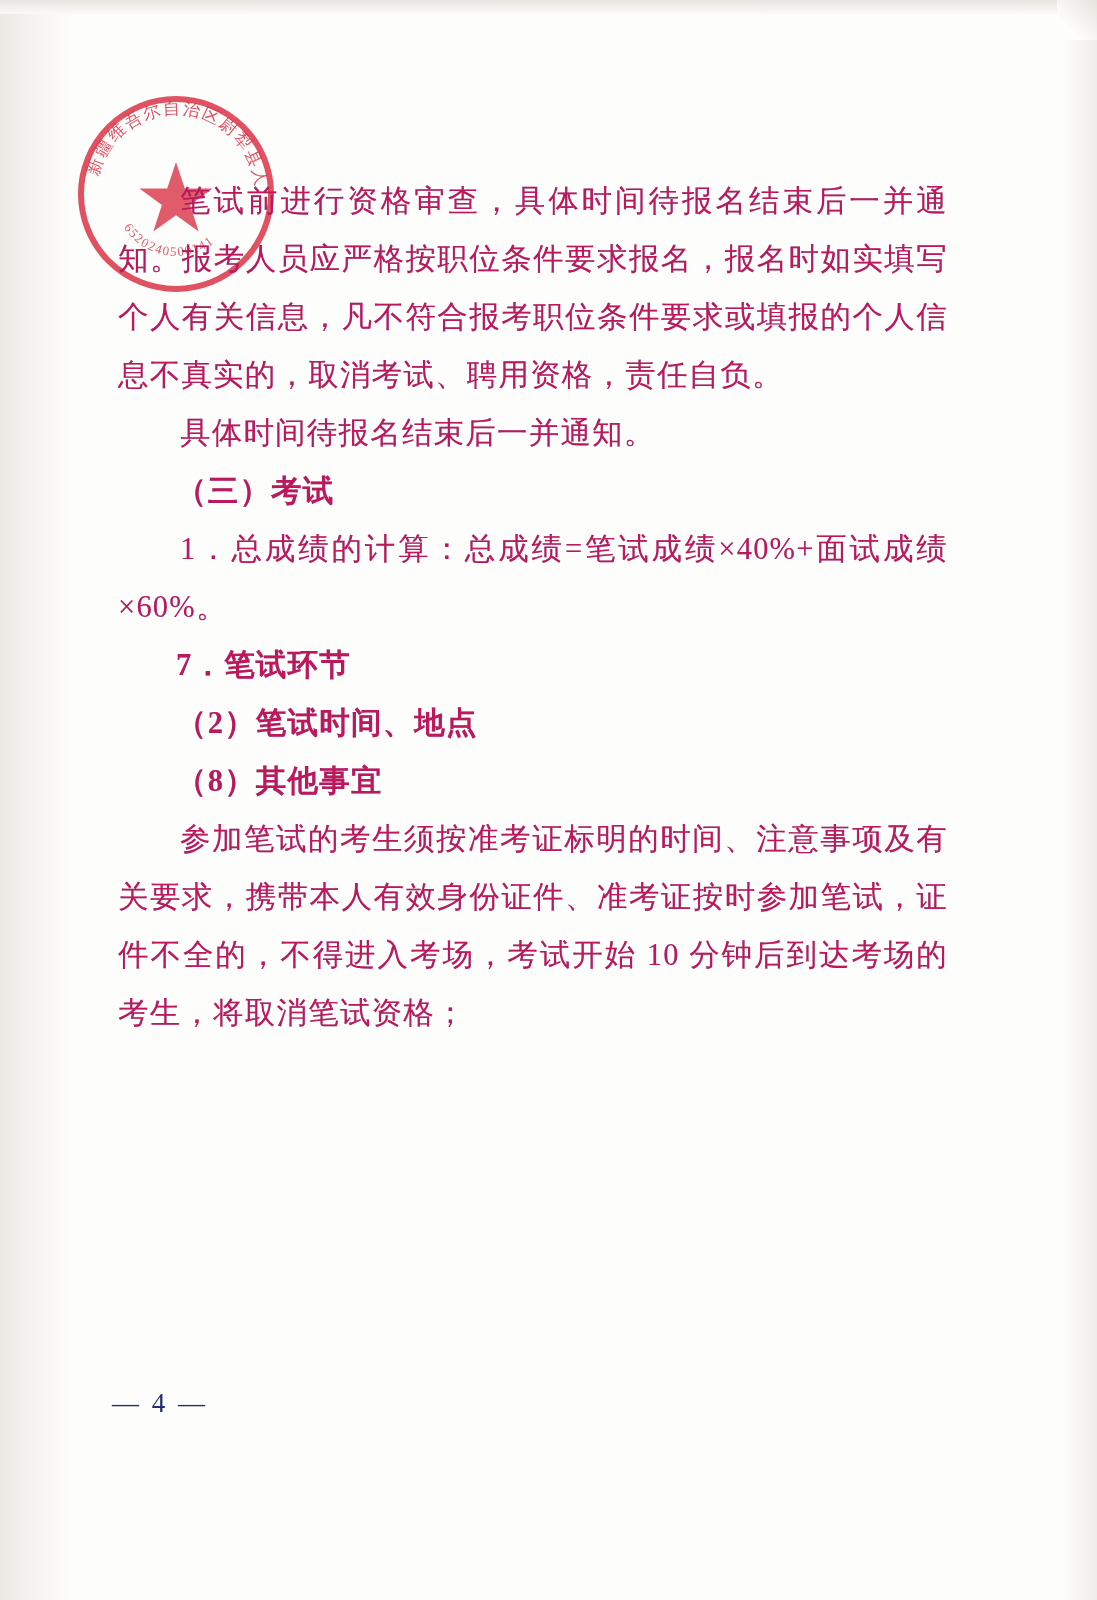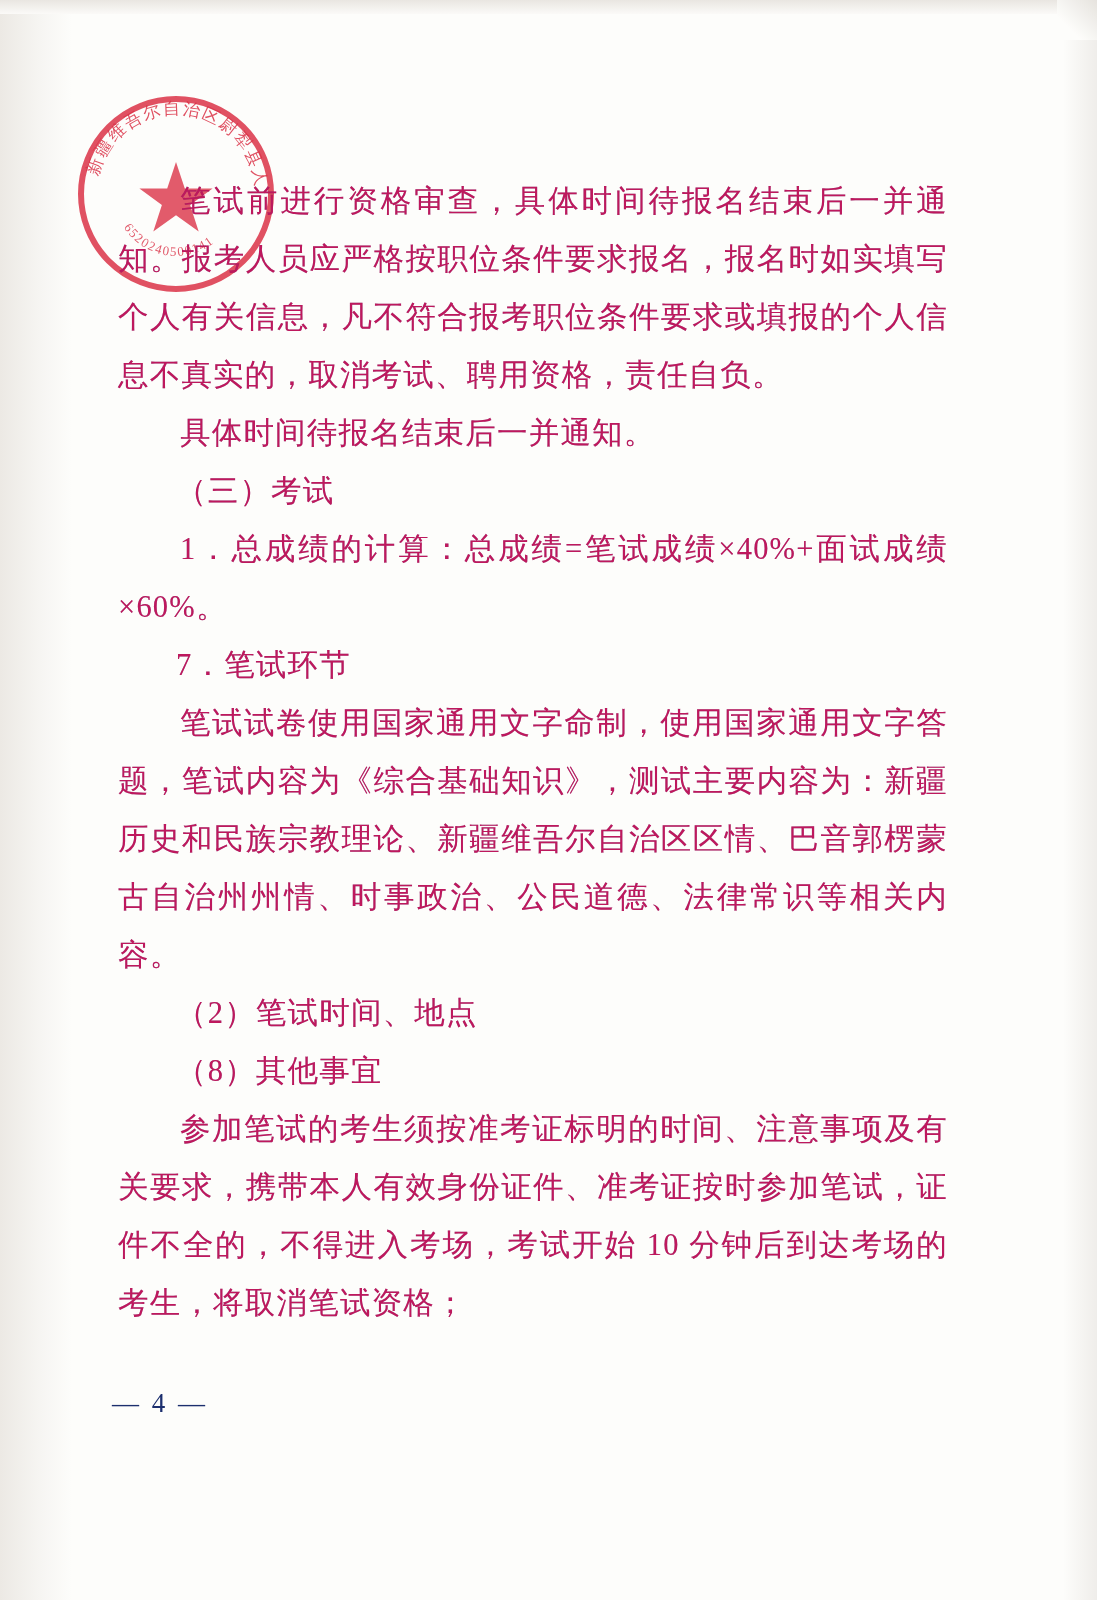--- a/index.html
+++ b/index.html
@@ -68,21 +68,21 @@
     text-justify: inter-character;
     margin: 0 0 0 0;
     font-family: "Liberation Serif", "DejaVu Serif", serif;
     text-shadow: 0 0 0.6px rgba(28,47,110,0.35);
   }
   .indent {
     text-indent: 62px;
   }
   .heading {
     text-indent: 58px;
-    font-weight: 400;
+    font-weight: 700;
   }
 
   
   .page-number {
     position: absolute;
     left: 112px;
     top: 1388px;
     color: #1c2f6e;
     font-size: 27px;
     letter-spacing: 3px;
@@ -132,21 +132,20 @@
       </text>
     </svg>
   </div>
 
   <div class="doc-body">
     <p class="para indent">笔试前进行资格审查，具体时间待报名结束后一并通知。报考人员应严格按职位条件要求报名，报名时如实填写个人有关信息，凡不符合报考职位条件要求或填报的个人信息不真实的，取消考试、聘用资格，责任自负。</p>
     <p class="para indent">具体时间待报名结束后一并通知。</p>
     <p class="para heading">（三）考试</p>
     <p class="para indent">1．总成绩的计算：总成绩=笔试成绩×40%+面试成绩×60%。</p>
     <p class="para heading">7．笔试环节</p>
-    <p class="para indent">笔试试卷使用国家通用文字命制，使用国家通用文字答题，笔试内容为《综合基础知识》，测试主要内容为：新疆历史和民族宗教理论、新疆维吾尔自治区区情、巴音郭楞蒙古自治州州情、时事政治、公民道德、法律常识等相关内容。</p>
     <p class="para heading">（2）笔试时间、地点</p>
     <p class="para heading">（8）其他事宜</p>
     <p class="para indent">参加笔试的考生须按准考证标明的时间、注意事项及有关要求，携带本人有效身份证件、准考证按时参加笔试，证件不全的，不得进入考场，考试开始 10 分钟后到达考场的考生，将取消笔试资格；</p>
   </div>
 
   <div class="page-number">— 4 —</div>
 
 </div>
 
 </body></html>

